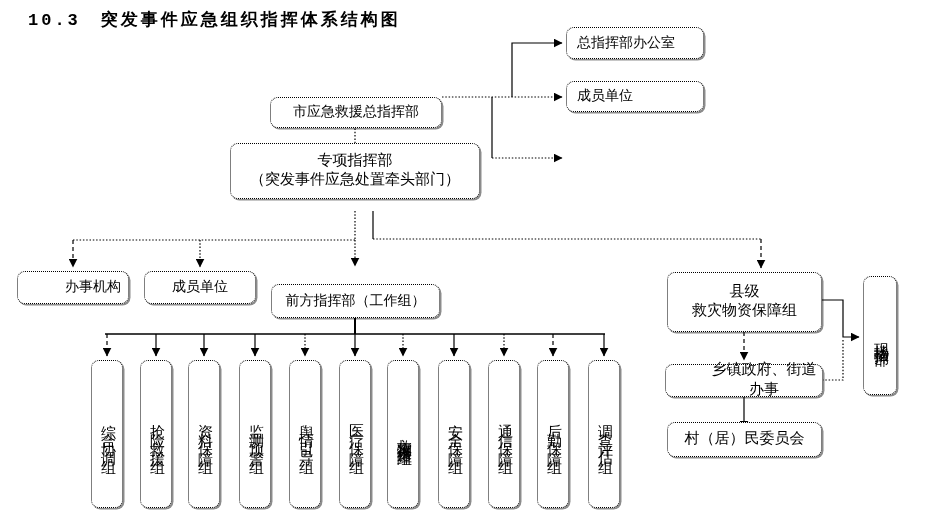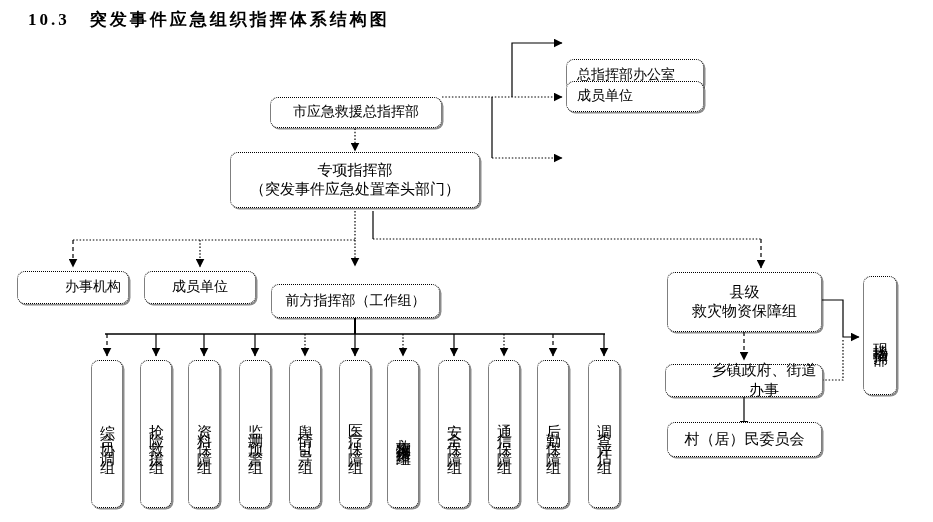--- a/index.html
+++ b/index.html
@@ -1,20 +1,20 @@
 <!DOCTYPE html>
 <html><head>
 <meta charset="utf-8">
 <style>
   html,body{margin:0;padding:0;background:#ffffff;}
   .canvas{
     position:relative;
     width:933px;height:522px;
     background:#ffffff;
-    font-family:Liberation Serif, serif;
+    font-family:Liberation Mono, monospace;
     color:#000;
     overflow:hidden;
   }
   .title{
     position:absolute;left:28px;top:8px;
     font-size:17px;font-weight:bold;letter-spacing:3px;
     white-space:pre;
   }
   .box{
     position:absolute;
@@ -103,30 +103,30 @@
       <path d="M744,397 L744,429" marker-end="url(#ah)"></path>
       <path d="M822,300 L843,300 L843,337 L859,337" marker-end="url(#ah)"></path>
       <path d="M822,380 L843,380 L843,339" stroke-dasharray="1.5 1.8"></path>
     </g>
   </svg>
 
   <div class="box" style="left:270px;top:81px;width:172px;height:31px;margin-top:16px;">
     <span>市应急救援总指挥部</span>
   </div>
 
-  <div class="box leftalign" style="left:566px;top:27px;width:138px;height:32px;margin-top:32px;">
+  <div class="box leftalign" style="left:566px;top:27px;width:138px;height:32px;">
     <span>总指挥部办公室</span>
   </div>
 
   <div class="box leftalign" style="left:566px;top:81px;width:138px;height:31px;">
     <span>成员单位</span>
   </div>
 
 
-  <div class="box twoline" style="left:230px;top:152px;width:250px;height:56px;">
+  <div class="box twoline" style="left:230px;top:143px;width:250px;height:56px;">
     <span>专项指挥部</span>
     <span>（突发事件应急处置牵头部门）</span>
   </div>
 
   <div class="box" style="left:17px;top:271px;width:112px;height:33px;padding-left:40px;">
     <span>办事机构</span>
   </div>
 
   <div class="box" style="left:144px;top:271px;width:112px;height:33px;">
     <span>成员单位</span>

